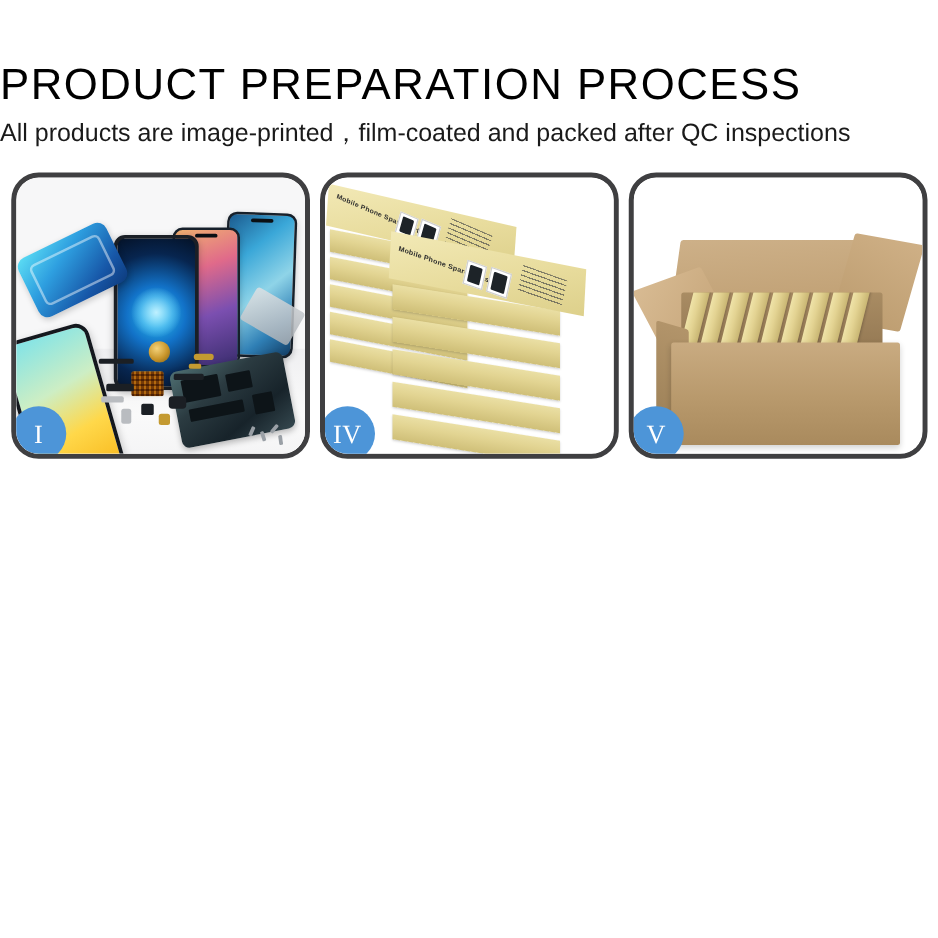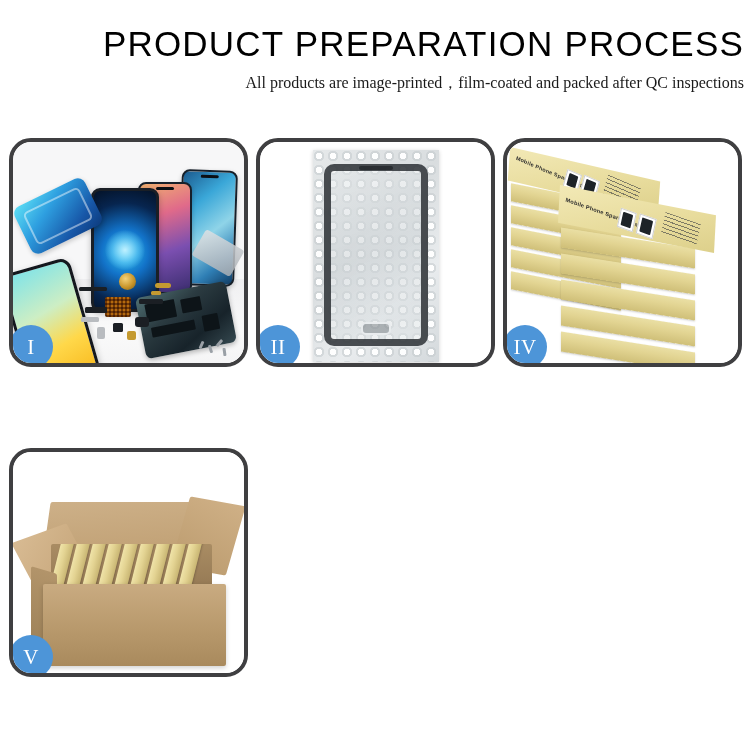--- a/index.html
+++ b/index.html
@@ -12,36 +12,36 @@
     height: 750px;
     overflow: hidden;
     font-family: "Liberation Sans", sans-serif;
     color: #111111;
     position: relative;
   }
 
   
   .header {
     width: 744px;
-    padding-top: 24px;
-    text-align: right;
+    padding-top: 48px;
+    text-align: left;
   }
   .page-title {
     font-family: "Liberation Sans", sans-serif;
     font-size: 35px;
     font-weight: 400;
     letter-spacing: 1.2px;
     color: #000000;
     line-height: 40px;
     margin: 0;
     white-space: nowrap;
   }
   .page-subtitle {
-    font-family: Liberation Serif, serif;
-    font-size: 16px;
+    font-family: Liberation Sans, sans-serif;
+    font-size: 20px;
     font-weight: 400;
     color: #1a1a1a;
     line-height: 20px;
     margin: 9px 0 0 0;
     white-space: nowrap;
   }
 
   
   .grid {
     position: absolute;
@@ -397,30 +397,20 @@
       <div class="screws">
         <i style="left:0;top:2px;transform:rotate(24deg);"></i>
         <i style="left:9px;top:6px;transform:rotate(-18deg);"></i>
         <i style="left:18px;top:0px;transform:rotate(40deg);"></i>
         <i style="left:23px;top:9px;transform:rotate(-8deg);"></i>
       </div>
     </div>
     <div class="badge">I</div>
   </div>
 
-  <div class="panel">
-    <div class="panel-photo">
-      <div class="p2-bg"></div>
-      <div class="bubble-sheet"></div>
-      <div class="screen-outline">
-        <span class="home-btn"></span>
-      </div>
-    </div>
-    <div class="badge">II</div>
-  </div>
 
 
   <div class="panel">
     <div class="panel-photo">
       <div class="p4-bg"></div>
       <div class="stack">
 
         <div class="ybox" style="left:4px;top:52px;width:110px;height:18px;transform:skewY(11deg);"></div>
         <div class="ybox" style="left:4px;top:74px;width:110px;height:18px;transform:skewY(11deg);"></div>
         <div class="ybox" style="left:4px;top:96px;width:110px;height:18px;transform:skewY(11deg);"></div>

